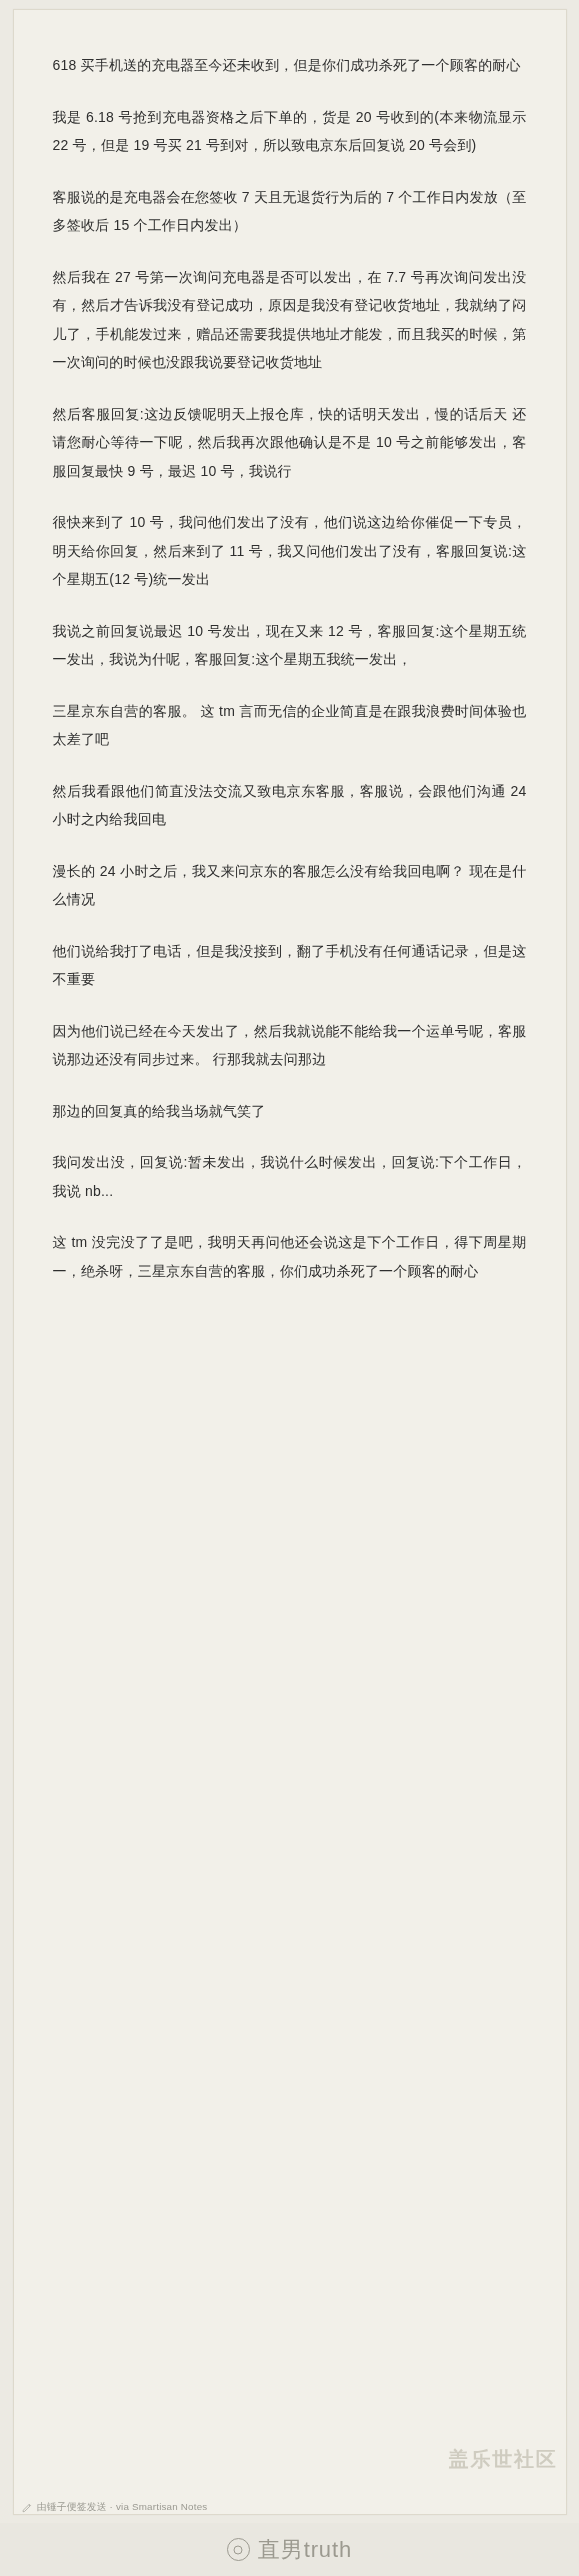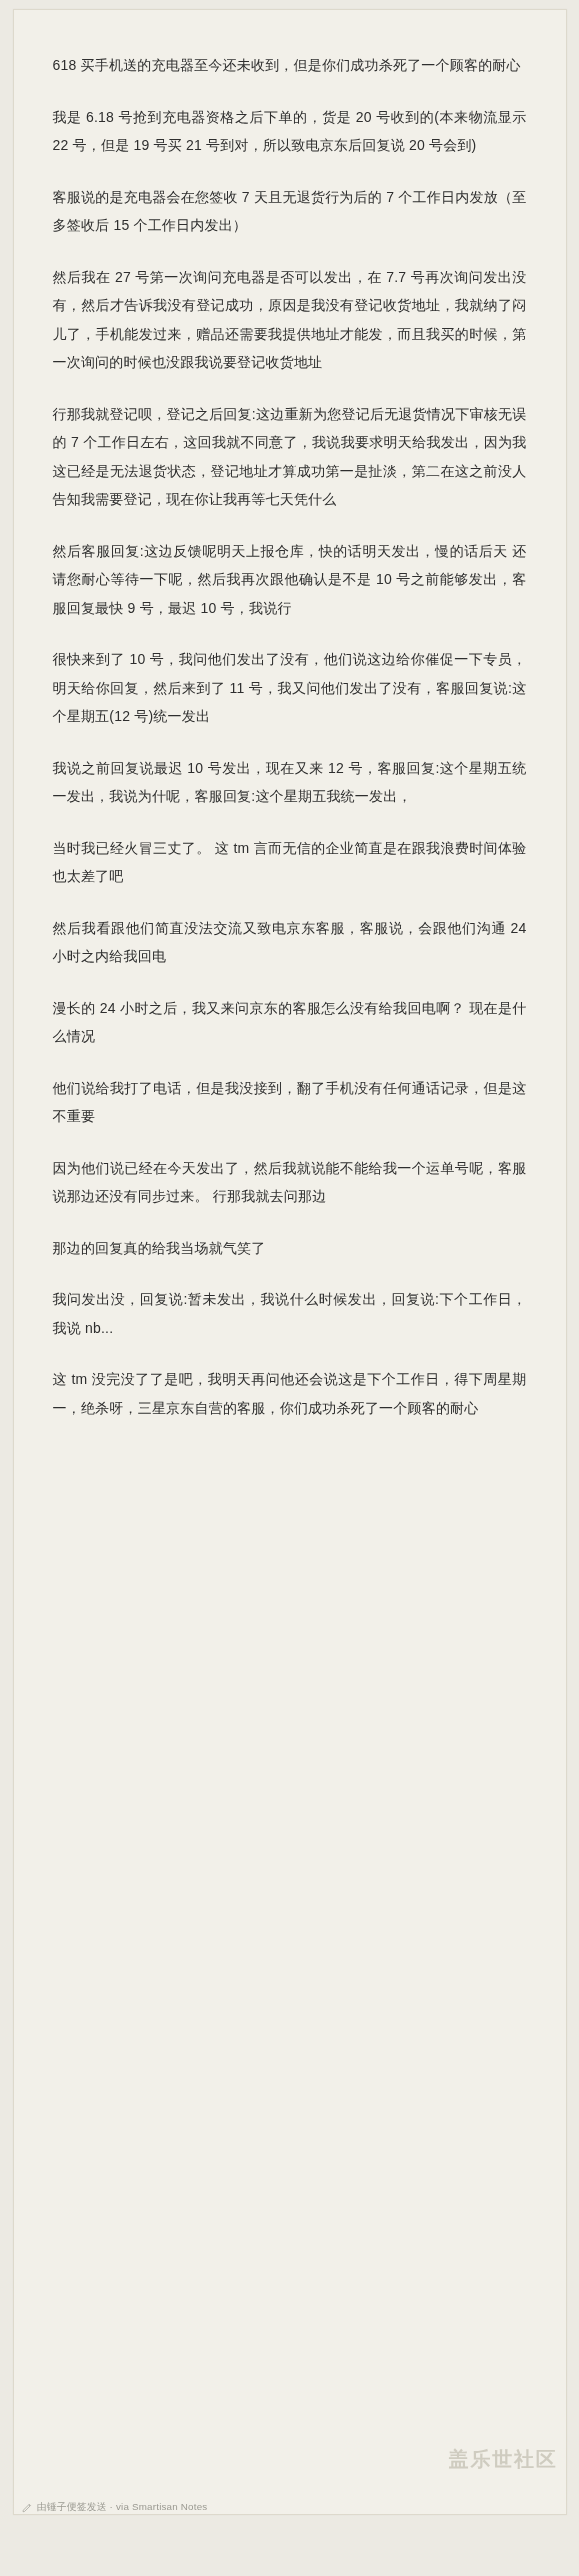--- a/index.html
+++ b/index.html
@@ -124,25 +124,24 @@
 <body>
 
 <div class="page">
 
   <div class="note-card">
     <div class="note-inner">
       <p class="para">618 买手机送的充电器至今还未收到，但是你们成功杀死了一个顾客的耐心</p>
       <p class="para">我是 6.18 号抢到充电器资格之后下单的，货是 20 号收到的(本来物流显示 22 号，但是 19 号买 21 号到对，所以致电京东后回复说 20 号会到)</p>
       <p class="para">客服说的是充电器会在您签收 7 天且无退货行为后的 7 个工作日内发放（至多签收后 15 个工作日内发出）</p>
       <p class="para">然后我在 27 号第一次询问充电器是否可以发出，在 7.7 号再次询问发出没有，然后才告诉我没有登记成功，原因是我没有登记收货地址，我就纳了闷儿了，手机能发过来，赠品还需要我提供地址才能发，而且我买的时候，第一次询问的时候也没跟我说要登记收货地址</p>
-      <p class="para">行那我就登记呗，登记之后回复:这边重新为您登记后无退货情况下审核无误的 7 个工作日左右，这回我就不同意了，我说我要求明天给我发出，因为我这已经是无法退货状态，登记地址才算成功第一是扯淡，第二在这之前没人告知我需要登记，现在你让我再等七天凭什么</p>
       <p class="para">然后客服回复:这边反馈呢明天上报仓库，快的话明天发出，慢的话后天 还请您耐心等待一下呢，然后我再次跟他确认是不是 10 号之前能够发出，客服回复最快 9 号，最迟 10 号，我说行</p>
       <p class="para">很快来到了 10 号，我问他们发出了没有，他们说这边给你催促一下专员，明天给你回复，然后来到了 11 号，我又问他们发出了没有，客服回复说:这个星期五(12 号)统一发出</p>
       <p class="para">我说之前回复说最迟 10 号发出，现在又来 12 号，客服回复:这个星期五统一发出，我说为什呢，客服回复:这个星期五我统一发出，</p>
-      <p class="para">当时我已经火冒三丈了。 这 tm 言而无信的企业简直是在跟我浪费时间体验也太差了吧</p>
+      <p class="para">三星京东自营的客服。 这 tm 言而无信的企业简直是在跟我浪费时间体验也太差了吧</p>
       <p class="para">然后我看跟他们简直没法交流又致电京东客服，客服说，会跟他们沟通 24 小时之内给我回电</p>
       <p class="para">漫长的 24 小时之后，我又来问京东的客服怎么没有给我回电啊？ 现在是什么情况</p>
       <p class="para">他们说给我打了电话，但是我没接到，翻了手机没有任何通话记录，但是这不重要</p>
       <p class="para">因为他们说已经在今天发出了，然后我就说能不能给我一个运单号呢，客服说那边还没有同步过来。 行那我就去问那边</p>
       <p class="para">那边的回复真的给我当场就气笑了</p>
       <p class="para">我问发出没，回复说:暂未发出，我说什么时候发出，回复说:下个工作日，我说 nb...</p>
       <p class="para">这 tm 没完没了了是吧，我明天再问他还会说这是下个工作日，得下周星期一，绝杀呀，三星京东自营的客服，你们成功杀死了一个顾客的耐心</p>
     </div>
   </div>
 
@@ -151,15 +150,21 @@
   <div class="footer-bar">
     <span class="footer-pen">
       <svg width="10.7" height="10.7" viewBox="0 0 12 12">
         <path d="M1.5 9.2 L8.2 2.5 L9.6 3.9 L2.9 10.6 L1.2 11 Z" fill="none" stroke="#a9a89f" stroke-width="0.9"></path>
         <path d="M7.6 3.1 L9 4.5" stroke="#a9a89f" stroke-width="0.9"></path>
       </svg>
     </span>
     <span class="footer-text">由锤子便签发送 · via Smartisan Notes</span>
   </div>
 
+  <div class="bottom-bar">
+    <div class="brand-bottom">
+      <span class="brand-mark"></span>
+      <span>直男truth</span>
+    </div>
+  </div>
 
 </div>
 
 
 </body></html>

